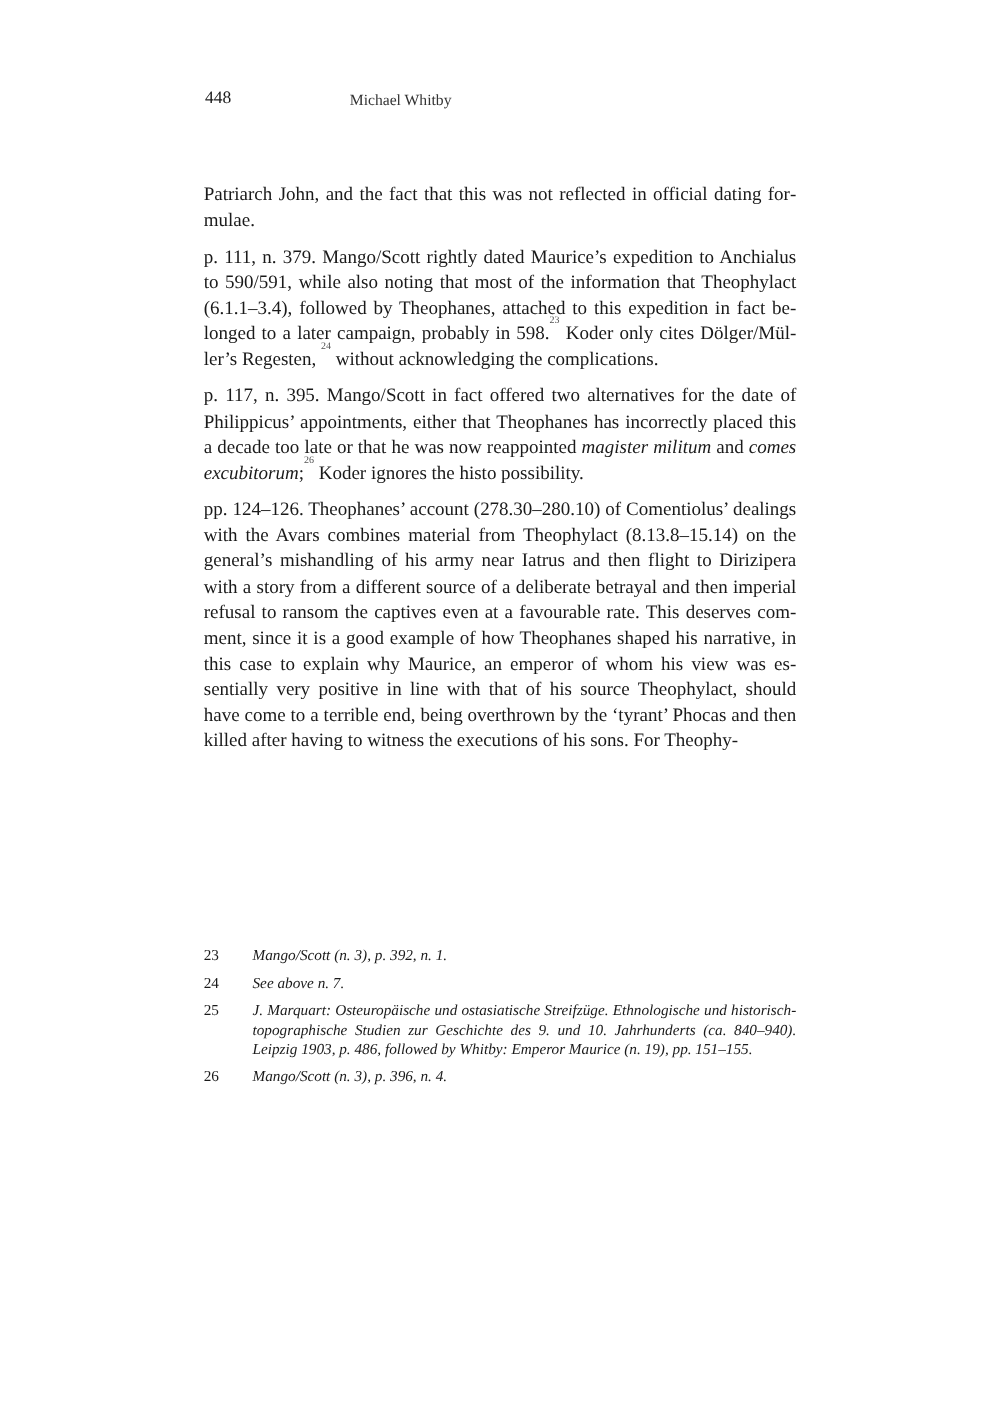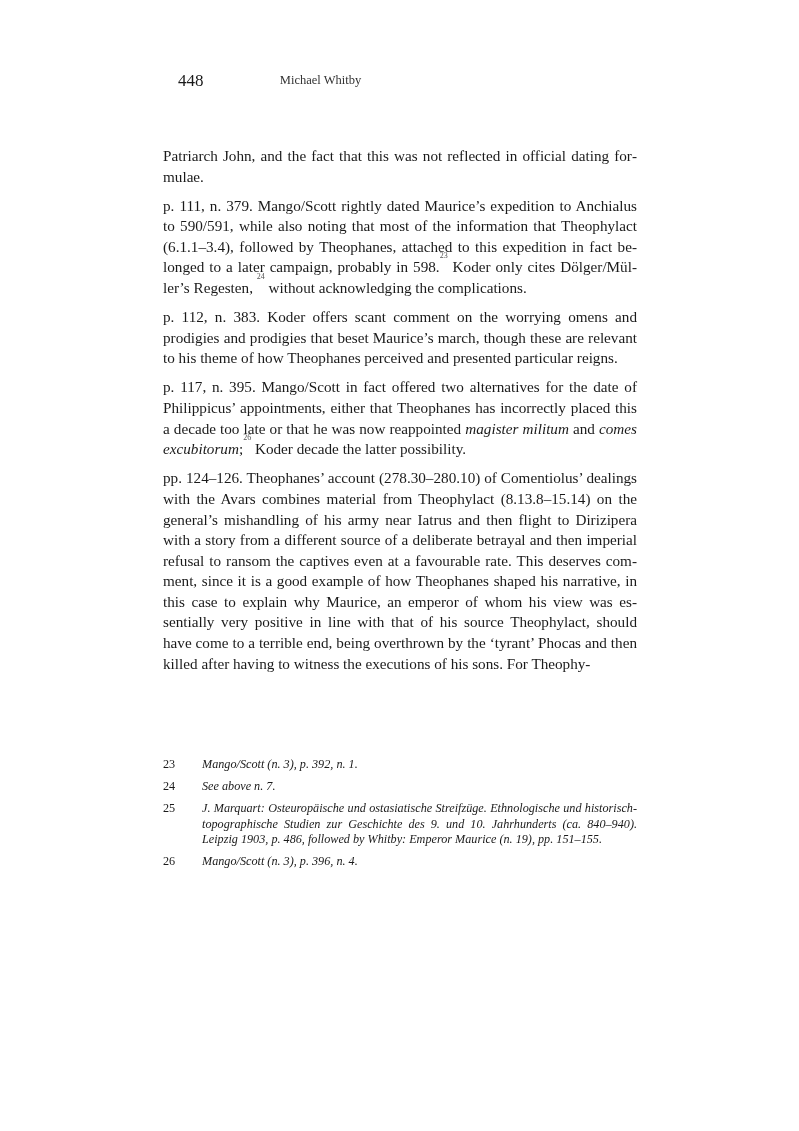--- a/index.html
+++ b/index.html
@@ -1,39 +1,38 @@
 <!DOCTYPE html>
 <html><head>
 <meta charset="utf-8">
 <style>
   html, body { margin: 0; padding: 0; background: #ffffff; }
   body { width: 799px; height: 1131px; position: relative; overflow: hidden;
          font-family: "Liberation Serif", "DejaVu Serif", serif; color: #1a1a1a; }
-  .page-number { position: absolute; left: 164px; top: 71px; font-size: 17px; margin-left: 14px; }
+  .page-number { position: absolute; left: 164px; top: 71px; font-size: 14px; }
   .running-head { position: absolute; left: 0; width: 641px; text-align: center; top: 73px; font-size: 12.5px; color: #333; }
   .body-text { position: absolute; left: 163px; top: 146px; width: 474px; font-size: 15.2px; line-height: 20.6px; text-align: justify; hyphens: manual; }
   .body-text p { margin: 0 0 8.5px 0; }
   sup { font-size: 8px; vertical-align: top; position: relative; top: -1px; color: #555; line-height: 0; }
   em { font-style: italic; font-family: Liberation Serif, serif; }
   .footnotes { position: absolute; left: 163px; top: 757px; width: 474px; font-size: 12.2px; line-height: 15.5px; }
   .fn { display: flex; margin-bottom: 6.5px; }
   .fn-num { width: 39px; flex: none; }
   .fn-text { flex: 1; text-align: justify; font-style: italic; }
 </style>
 </head>
 <body>
 
 <div class="page-number">448</div>
 <div class="running-head">Michael Whitby</div>
 
 <div class="body-text">
   <p><span>Patriarch John, and the fact that this was not reflected in official dating for­mulae.</span></p>
   <p><span>p. 111, n. 379. Mango/Scott rightly dated Maurice’s expedition to Anchialus to 590/591, while also noting that most of the information that Theophylact (6.1.1–3.4), followed by Theophanes, attached to this expedition in fact be­longed to a later campaign, probably in 598.</span><sup>23</sup><span> Koder only cites Dölger/Mül­ler’s Regesten, </span><sup>24</sup><span> without acknowledging the complications.</span></p>
-  <p><span>p. 112, n. 383. Koder offers scant comment on the worrying omens and prodigies and prodigies that beset Maurice’s march, though these are rele­vant to his theme of how Theophanes perceived and presented particular reigns.</span></p>
-  <p><span>p. 117, n. 395. Mango/Scott in fact offered two alternatives for the date of Philippicus’ appointments, either that Theophanes has incorrectly placed this a decade too late or that he was now reappointed </span><em>magister militum</em><span> and </span><em>comes excubitorum</em><span>;</span><sup>26</sup><span> Koder decade the latter possibility.</span></p>
+  <p><span>p. 117, n. 395. Mango/Scott in fact offered two alternatives for the date of Philippicus’ appointments, either that Theophanes has incorrectly placed this a decade too late or that he was now reappointed </span><em>magister militum</em><span> and </span><em>comes excubitorum</em><span>;</span><sup>26</sup><span> Koder ignores the histo possibility.</span></p>
   <p><span>pp. 124–126. Theophanes’ account (278.30–280.10) of Comentiolus’ deal­ings with the Avars combines material from Theophylact (8.13.8–15.14) on the general’s mishandling of his army near Iatrus and then flight to Dirizipera with a story from a different source of a deliberate betrayal and then imperial refusal to ransom the captives even at a favourable rate. This deserves com­ment, since it is a good example of how Theophanes shaped his narrative, in this case to explain why Maurice, an emperor of whom his view was es­sentially very positive in line with that of his source Theophylact, should have come to a terrible end, being overthrown by the ‘tyrant’ Phocas and then killed after having to witness the executions of his sons. For Theophy-</span></p>
 </div>
 
 <div class="footnotes">
   <div class="fn">
       <span class="fn-num">23</span>
       <span class="fn-text">Mango/Scott (n. 3), p. 392, n. 1.</span>
     </div>
   <div class="fn">
       <span class="fn-num">24</span>

